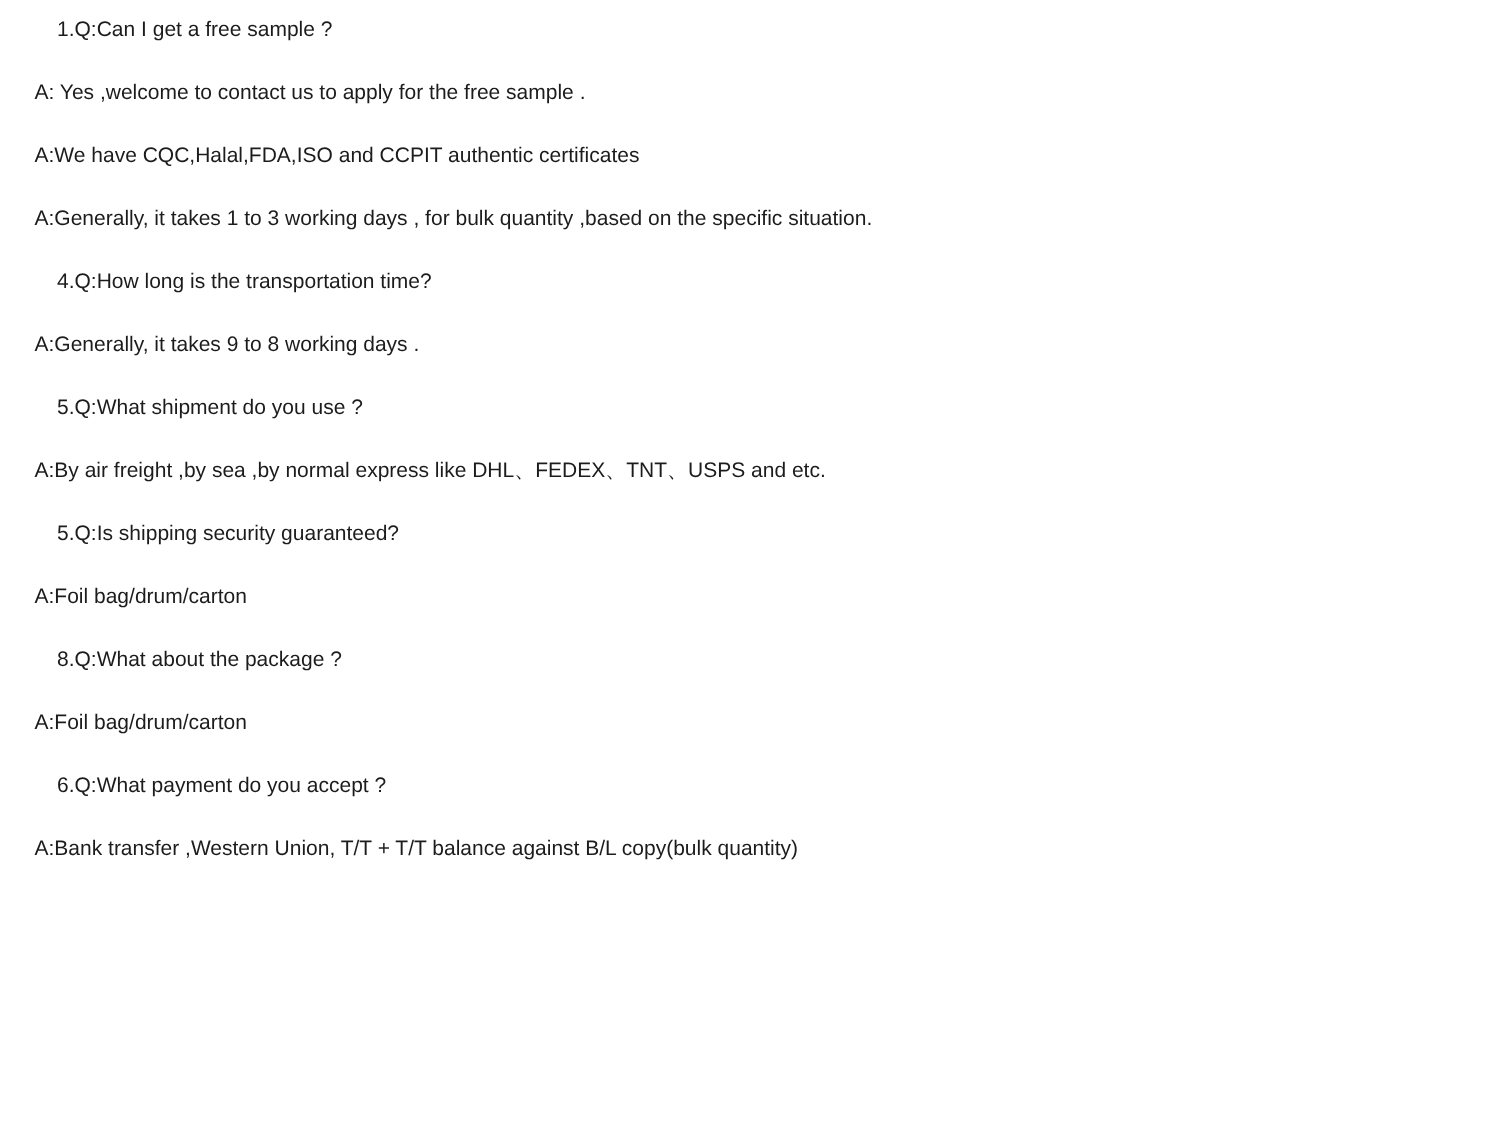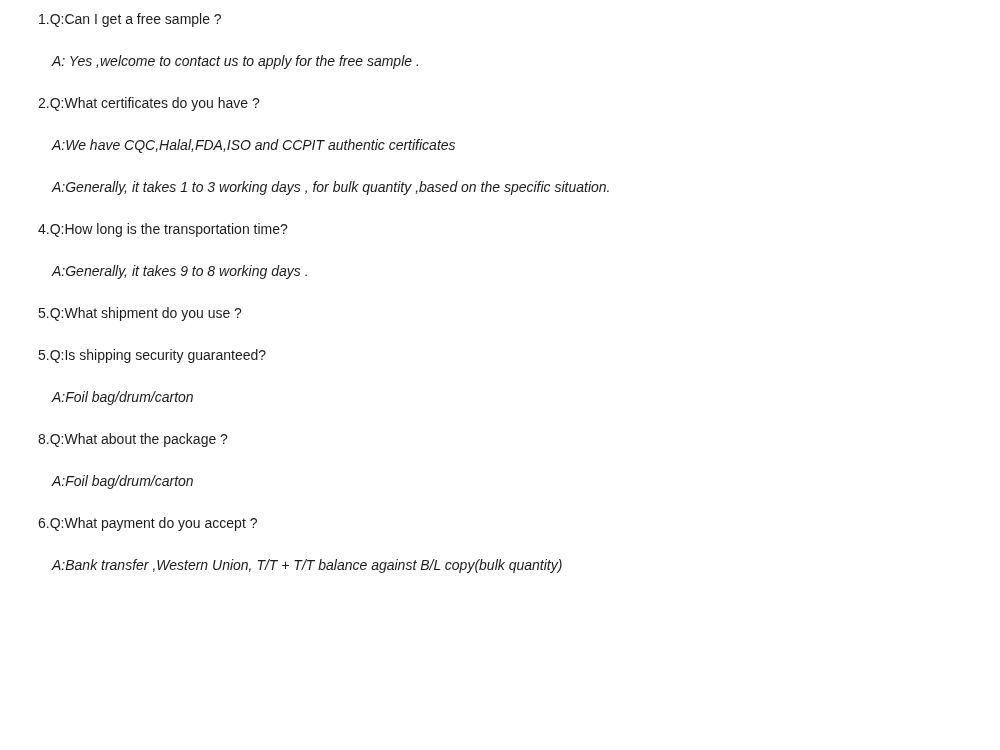--- a/index.html
+++ b/index.html
@@ -22,38 +22,38 @@
   }
   .line {
     height: 42px;
     line-height: 42px;
     font-size: 14px;
     color: #1c1c1c;
     white-space: pre;
     overflow: visible;
   }
   .q { padding-left: 38px; }
-  .a { padding-left: 52px; font-style: italic; }
+  .a { padding-left: 23px; }
 </style>
 </head>
 <body>
 
 <div class="doc">
   <div class="line q">1.Q:Can I get a free sample ?</div>
   <div class="line a">A: Yes ,welcome to contact us to apply for the free sample .</div>
 
-  <div class="line q">2.Q:What certificates do you have ?</div>
   <div class="line a">A:We have CQC,Halal,FDA,ISO and CCPIT authentic certificates</div>
 
   <div class="line a">A:Generally, it takes 1 to 3 working days , for bulk quantity ,based on the specific situation.</div>
 
   <div class="line q">4.Q:How long is the transportation time?</div>
   <div class="line a">A:Generally, it takes 9 to 8 working days .</div>
 
   <div class="line q">5.Q:What shipment do you use ?</div>
+  <div class="line a">A:By air freight ,by sea ,by normal express like DHL、FEDEX、TNT、USPS and etc.</div>
 
   <div class="line q">5.Q:Is shipping security guaranteed?</div>
 
   <div class="line a">A:Foil bag/drum/carton</div>
 
   <div class="line q">8.Q:What about the package ?</div>
   <div class="line a">A:Foil bag/drum/carton</div>
 
   <div class="line q">6.Q:What payment do you accept ?</div>
   <div class="line a">A:Bank transfer ,Western Union, T/T + T/T balance against B/L copy(bulk quantity)</div>

